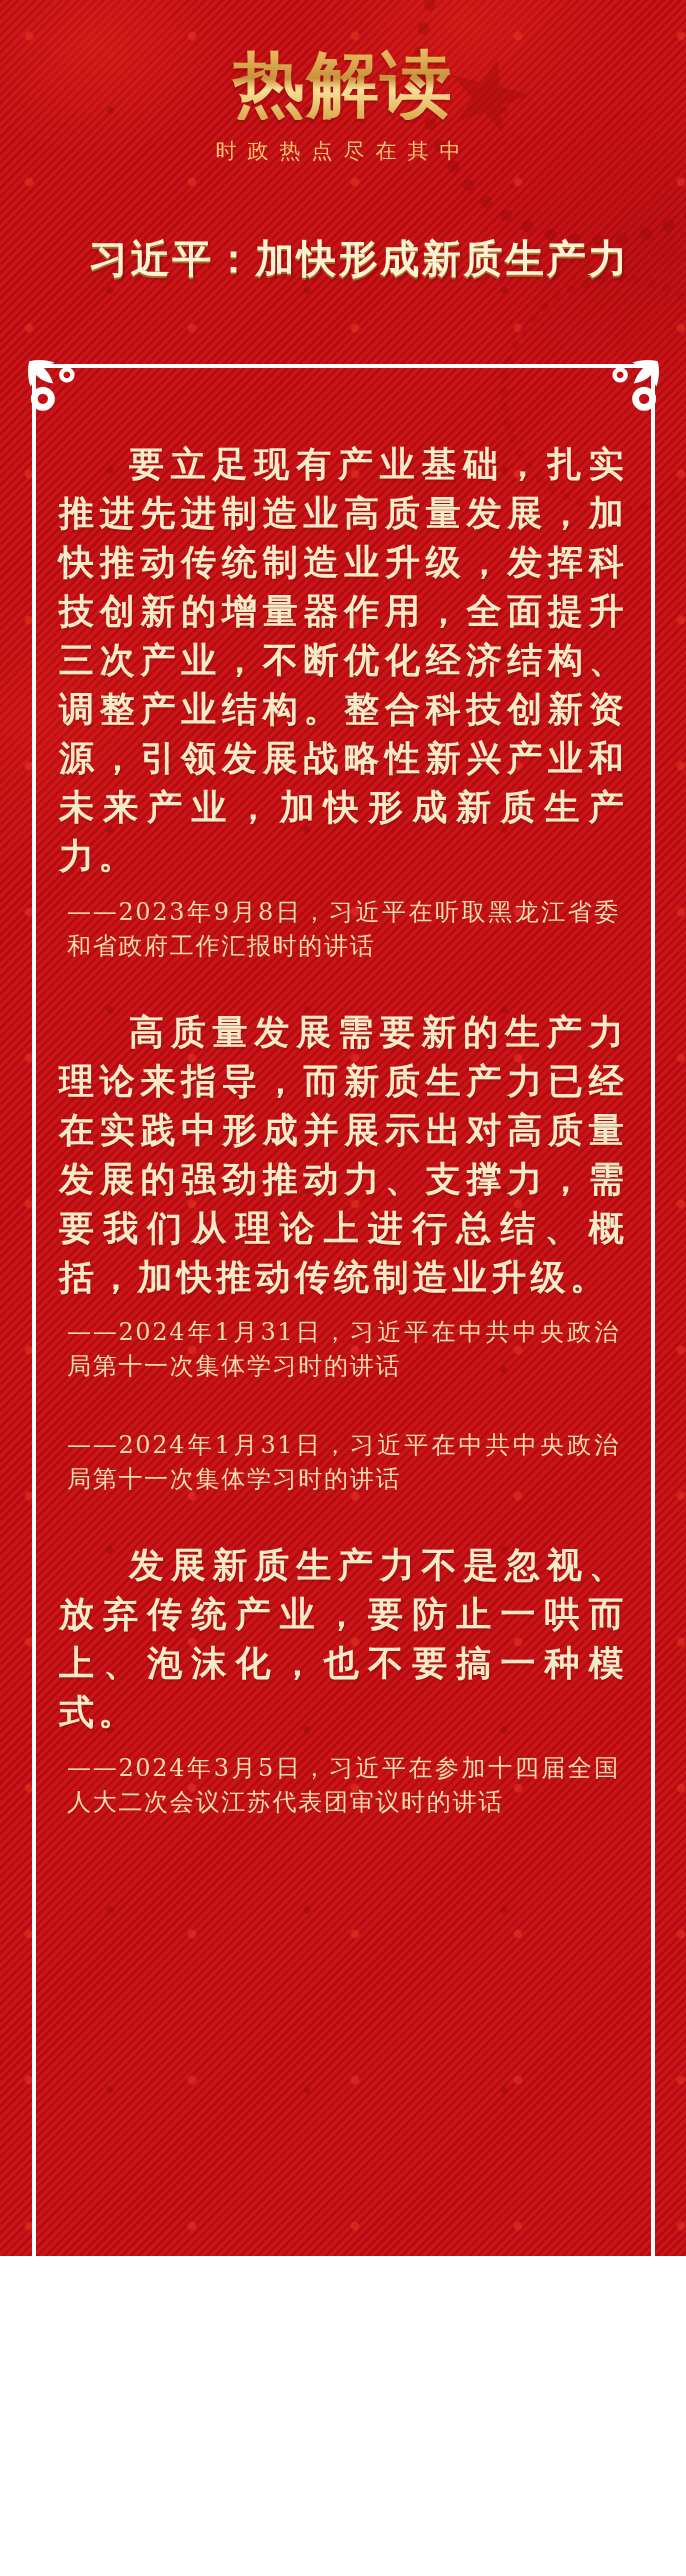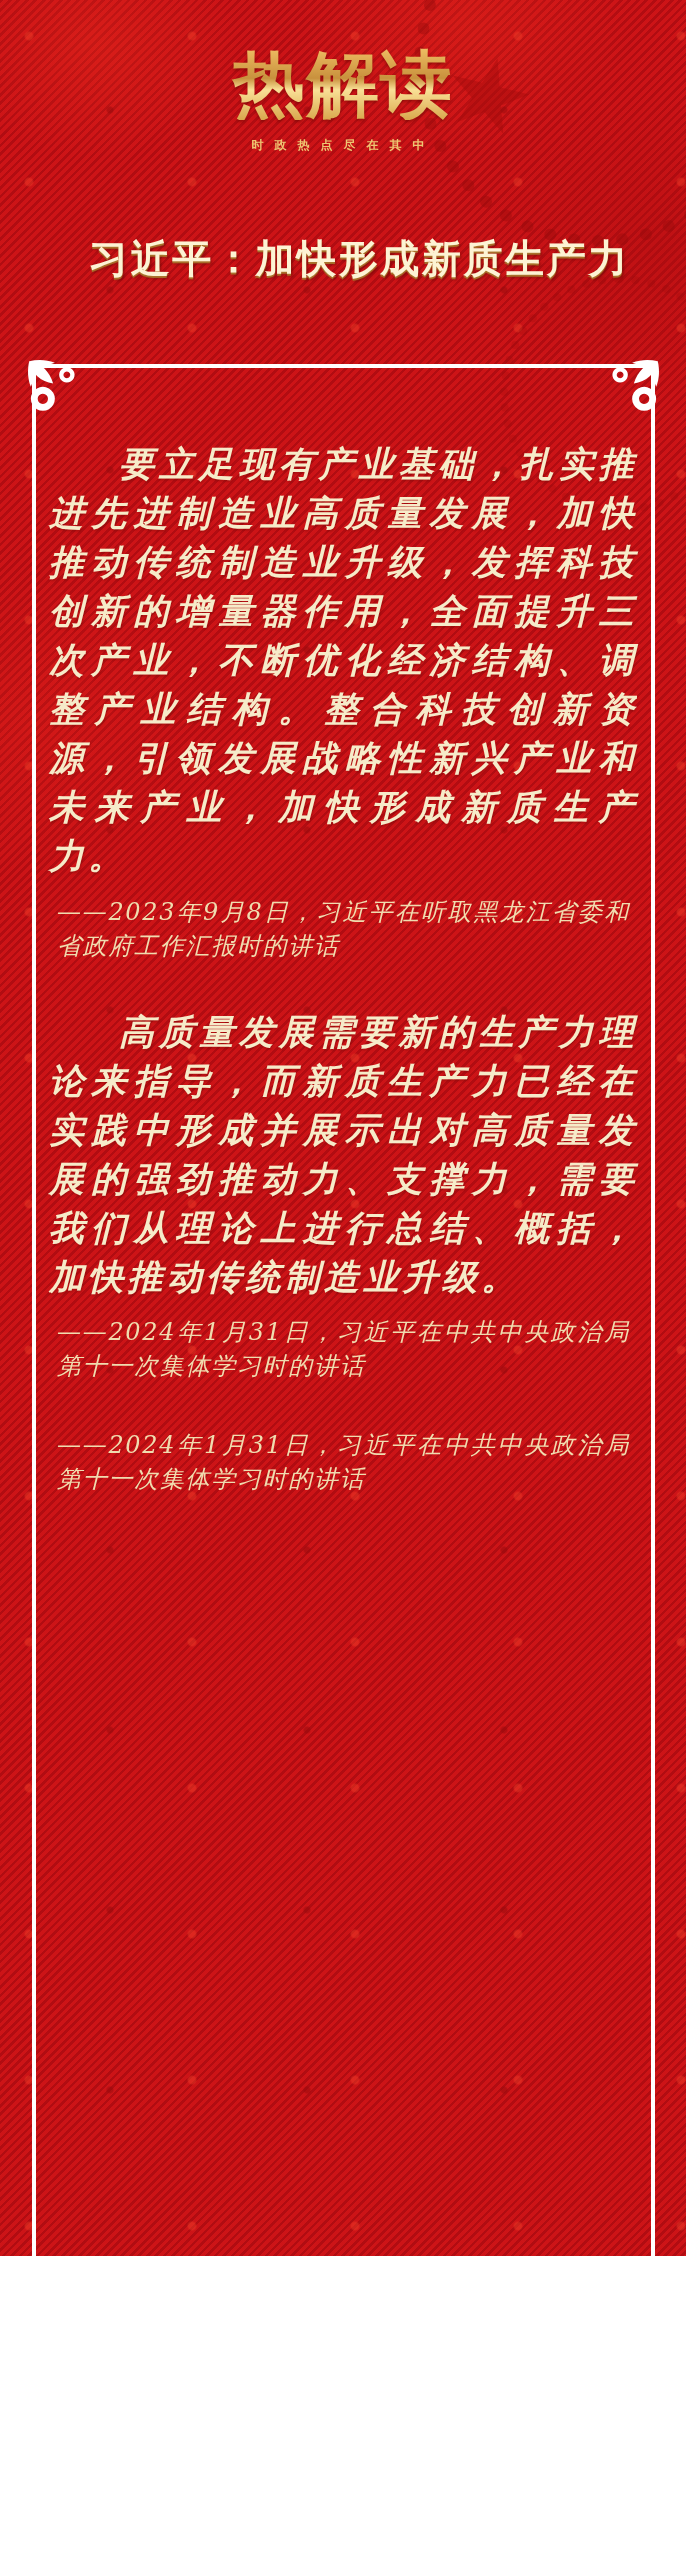--- a/index.html
+++ b/index.html
@@ -36,43 +36,42 @@
     transform:rotate(14deg);
   }
 
   header{position:absolute;top:48px;left:0;right:0;text-align:center;}
   .logo{
     font-size:72px;font-weight:900;line-height:1;letter-spacing:1.7px;
     color:#e9b258;
     text-shadow:0 -0.9px 0 rgba(255,235,160,.4),0 2.6px 2.6px rgba(105,8,0,.55);
   }
   .tagline{
-    margin-top:17px;font-size:12px;font-weight:700;
+    margin-top:17px;font-size:21px;font-weight:400;
     letter-spacing:11px;color:#eec672;
   }
   @supports (-webkit-background-clip:text){
     .logo{
       background:linear-gradient(180deg,#efbd63 0%,#c8913d 42%,#f9e096 58%,#d9a74d 100%);
       -webkit-background-clip:text;background-clip:text;color:transparent;
       text-shadow:none;filter:drop-shadow(0 2.6px 1.7px rgba(105,8,0,.5));
     }
   }
 
   .title{
     position:absolute;top:232px;left:16px;width:100%;margin:0;text-align:center;
     font-size:39px;font-weight:900;letter-spacing:2.6px;
     color:#fdf3d4;
     text-shadow:0 1.7px 0.9px #a9742c,1.7px 3.4px 2.6px rgba(95,0,0,.5);
   }
 
   .frame{
     position:absolute;left:32px;top:364px;width:623px;height:2109px;
     box-sizing:border-box;border:4.3px solid #ffffff;border-radius:3.4px;
-    padding:72px 13px 0;
-    font-style:italic;
+    padding:72px 23px 0;
   }
   .corner{position:absolute;width:60px;height:60px;pointer-events:none;}
   .c-tl{left:-12px;top:-12px;}
   .c-tr{right:-12px;top:-12px;transform:scaleX(-1);}
   .c-bl{left:-12px;bottom:-12px;transform:scaleY(-1);}
   .c-br{right:-12px;bottom:-12px;transform:scale(-1,-1);}
 
   .qtext{
     margin:0 0 13.7px;font-size:35px;line-height:49px;font-weight:700;
     letter-spacing:4.3px;color:#f6ebc9;text-align:justify;text-justify:inter-character;
@@ -151,20 +150,24 @@
 
     <article class="quote">
       <p class="qtext">高质量发展需要新的生产力理论来指导，而新质生产力已经在实践中形成并展示出对高质量发展的强劲推动力、支撑力，需要我们从理论上进行总结、概括，加快推动传统制造业升级。</p>
       <p class="qsrc">——2024年1月31日，习近平在中共中央政治局第十一次集体学习时的讲话</p>
     </article>
 
     <article class="quote">
       <p class="qsrc">——2024年1月31日，习近平在中共中央政治局第十一次集体学习时的讲话</p>
     </article>
 
+    <article class="quote">
+      <p class="qtext">发展新质生产力不是忽视、放弃传统产业，要防止一哄而上、泡沫化，也不要搞一种模式。</p>
+      <p class="qsrc">——2024年3月5日，习近平在参加十四届全国人大二次会议江苏代表团审议时的讲话</p>
+    </article>
 
   </section>
 
   <div class="footer-line fl-left"></div>
   <div class="footer-line fl-right"></div>
 
   <svg class="gate" width="94" height="52" viewBox="0 0 110 60" xmlns="http://www.w3.org/2000/svg">
     <g fill="none" stroke="#d3822d" stroke-width="2" stroke-linecap="round">
       <path d="M55 3 v5"></path>
       <path d="M30 13 Q34 8 40 10 Q55 4 70 10 Q76 8 80 13"></path>

